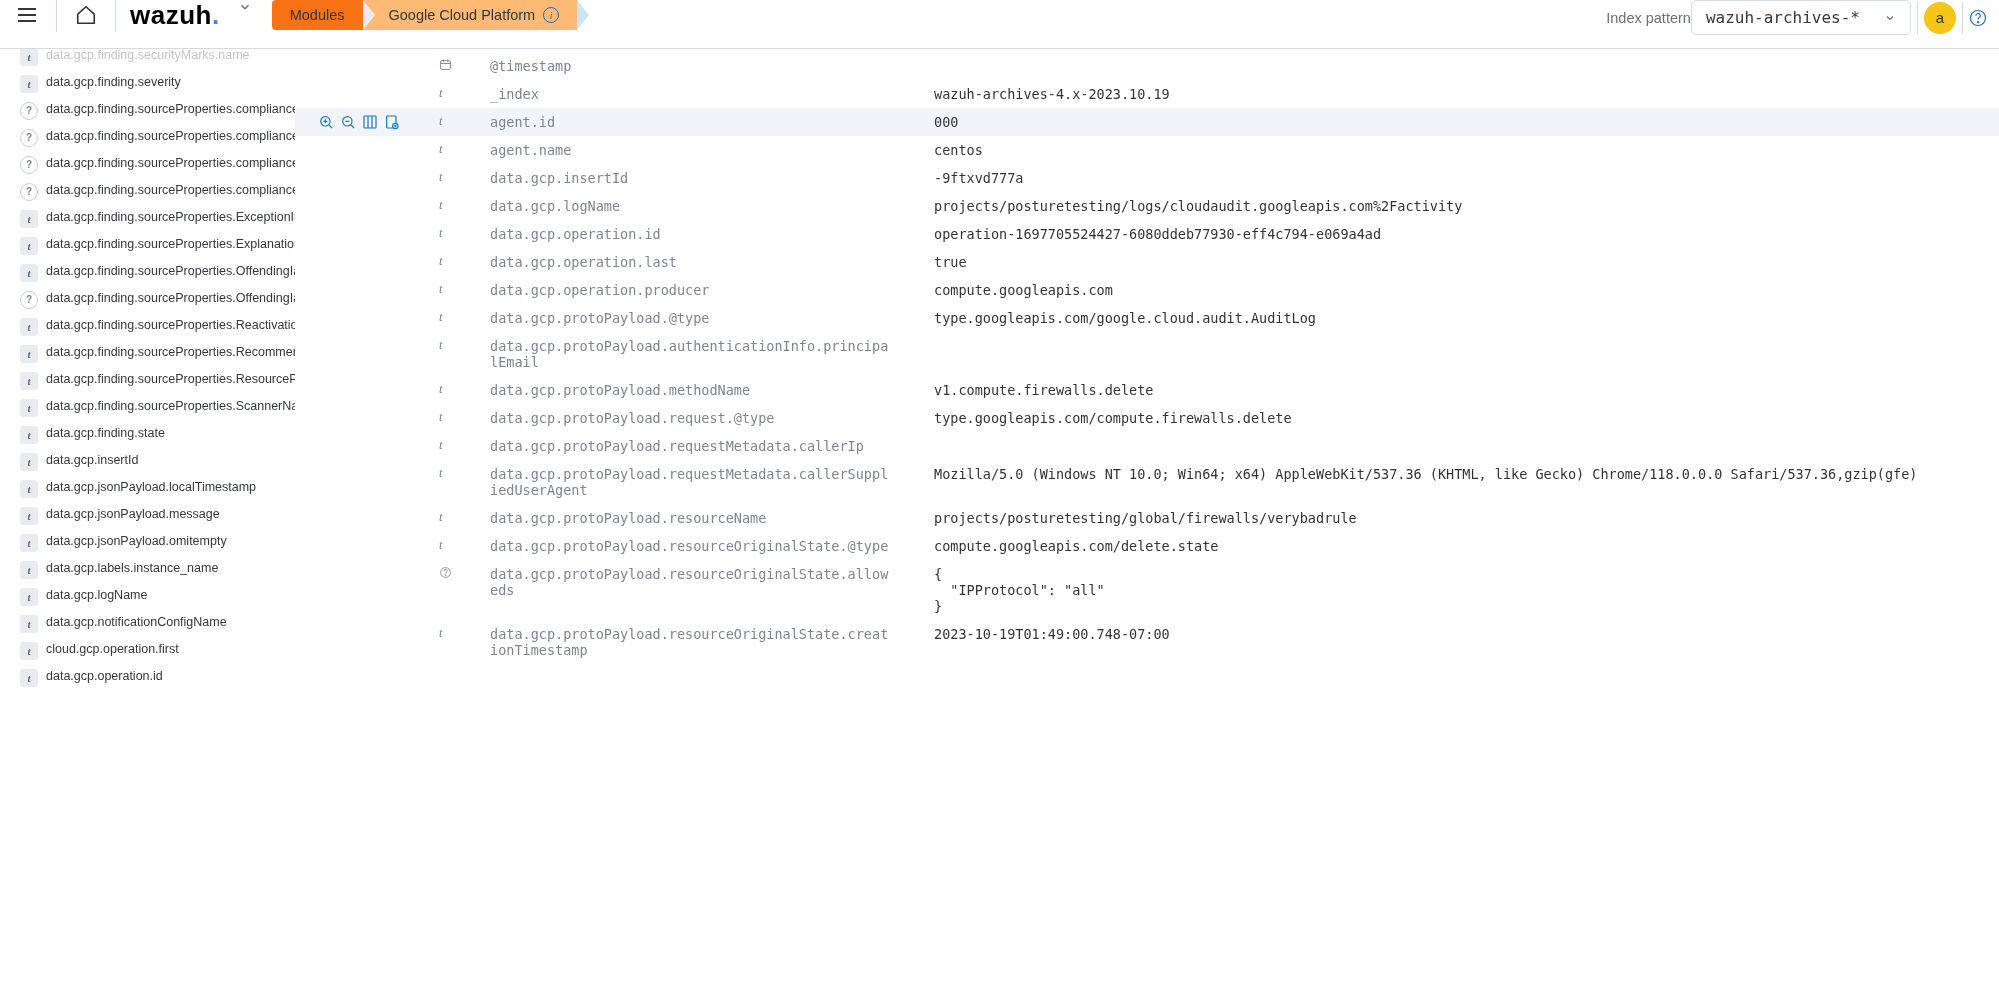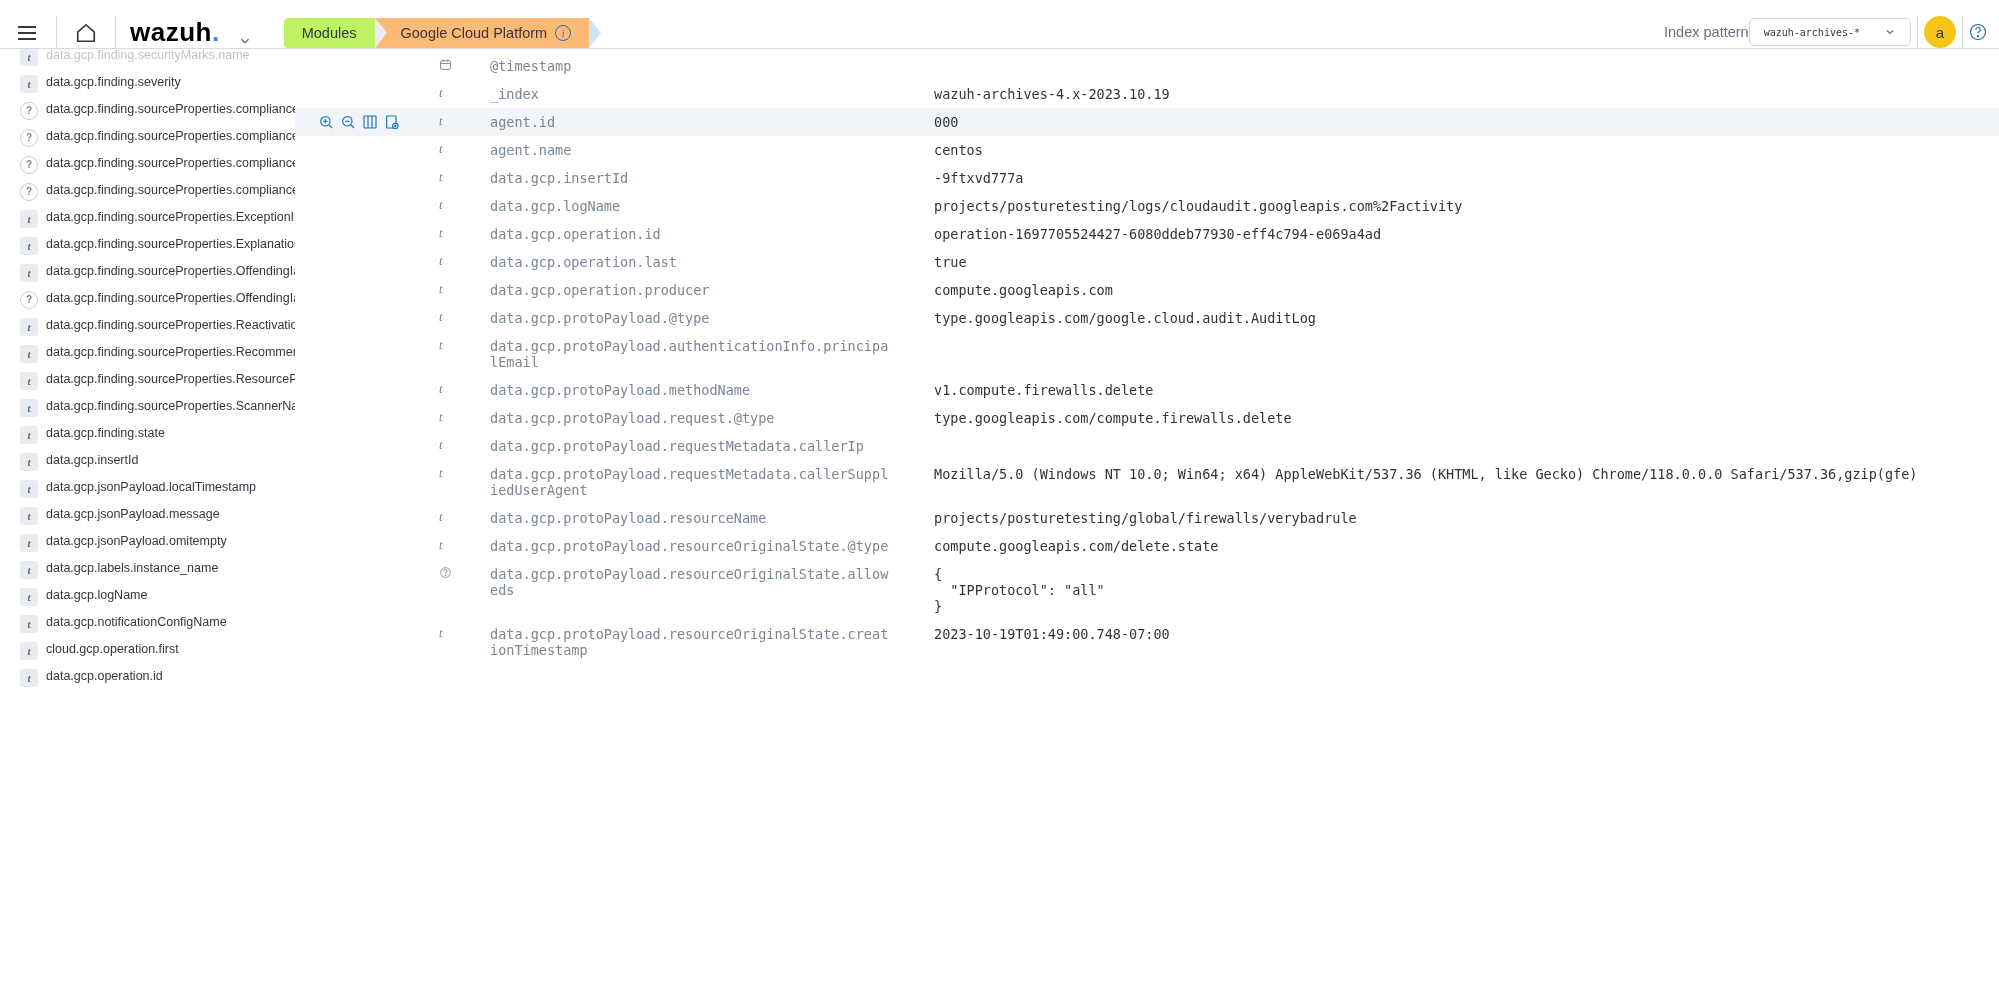--- a/index.html
+++ b/index.html
@@ -1,34 +1,34 @@
 <!DOCTYPE html>
 <html><head>
 <meta charset="utf-8">
 <style>
   * { box-sizing: border-box; margin: 0; padding: 0; }
   body { font-family: -apple-system, BlinkMacSystemFont, "Segoe UI", Helvetica, Arial, sans-serif; font-size: 14px; color: #343741; background: #fff; overflow: hidden; }
-  .topbar { display: flex; align-items: flex-end; height: 49px; border-bottom: 1px solid #d3dae6; padding: 0 12px; gap: 8px; }
+  .topbar { display: flex; align-items: flex-start; height: 49px; border-bottom: 1px solid #d3dae6; padding: 0 12px; gap: 8px; }
   .menu-btn { width: 30px; height: 30px; display: flex; align-items: center; justify-content: center; cursor: pointer; }
   .home-btn { width: 30px; height: 30px; display: flex; align-items: center; justify-content: center; cursor: pointer; }
   .divider-v { width: 1px; height: 32px; background: #d3dae6; margin: 0 6px; }
   .logo { font-size: 26px; font-weight: 700; letter-spacing: 0.5px; color: #000; position: relative; }
   .logo .dot { color: #3b82f6; }
   .chev { margin-left: 10px; color: #69707d; }
   .crumb { display:flex; align-items:center; margin-left: 12px; }
-  .crumb-tab { height: 30px; display: flex; align-items: center; padding: 0 18px; background: #bef264; color: #343741; font-size: 14.5px; cursor: pointer; position: relative; margin-left: 12px; }
+  .crumb-tab { height: 30px; display: flex; align-items: center; padding: 0 18px; background: #f97316; color: #343741; font-size: 14.5px; cursor: pointer; position: relative; }
   .crumb-tab.first { border-radius: 4px 0 0 4px; }
   .crumb-tab.active { background: #fdba74; }
   .crumb-tab.active::after { content: ""; position: absolute; right: -12px; top: 0; border-top: 15px solid transparent; border-bottom: 15px solid transparent; border-left: 12px solid #cfe3f5; }
   .crumb-tab.first::after { content: ""; position: absolute; right: -12px; top: 0; border-top: 15px solid transparent; border-bottom: 15px solid transparent; border-left: 12px solid #e9edf3; z-index:1;}
   .crumb-tab.active { margin-left: 0px; padding-left: 26px; }
   .info-icon { margin-left: 8px; width:16px; height:16px; border:1.2px solid #1a6fbf; border-radius:50%; display:inline-flex; align-items:center; justify-content:center; font-size:10px; color:#1a6fbf; font-family: serif; font-style: italic; }
   .top-right { margin-left: auto; display: flex; align-items: center; }
   .idx-label { color: #69707d; font-size: 14.5px; }
-  .idx-select { border: 1px solid #d3dae6; border-radius: 5px; padding: 7px 14px; display: flex; align-items: center; gap: 24px; font-family: ui-monospace, "SFMono-Regular", "Menlo", monospace; font-size: 10px; color: #343741; cursor:pointer;}
+  .idx-select { border: 1px solid #d3dae6; border-radius: 5px; padding: 7px 14px; display: flex; align-items: center; gap: 24px; font-family: ui-monospace, "SFMono-Regular", "Menlo", monospace; font-size: 16px; color: #343741; cursor:pointer;}
   .avatar { width: 32px; height: 32px; border-radius: 50%; background: #f5c518; display:flex; align-items:center; justify-content:center; font-size: 15px; color:#333; cursor:pointer;}
   .help-btn { color: #1a6fbf; cursor:pointer; }
   .main { display: flex; height: calc(100vh - 49px); }
   .sidebar { width: 295px; border-right: 0px solid #d3dae6; overflow-y: auto; padding: 4px 0 20px; }
   .field-item { display: flex; align-items: flex-start; gap: 8px; padding: 4px 10px 4px 20px; font-size: 12.5px; color: #343741; cursor: pointer; line-height: 1.35;}
   .fld-badge { flex-shrink:0; width: 18px; height: 18px; border-radius: 3px; display:flex; align-items:center; justify-content:center; font-size: 11px; font-weight:700; margin-top:1px;}
   .fld-badge.t { background: #e8ecf0; color: #5a6b7d; font-style: italic; font-family: serif;}
   .fld-badge.q { background: #fff; border: 1px solid #c5cdd6; color:#7a8694; border-radius:50%; font-size:10px;}
   .content { flex: 1; overflow-y: auto; padding: 3px 0 40px; }
   .doc-row { display: flex; align-items:flex-start; padding: 6px 0; font-family: ui-monospace, "SFMono-Regular", "Menlo", "Consolas", monospace; font-size: 13.5px; gap: 29px; }

